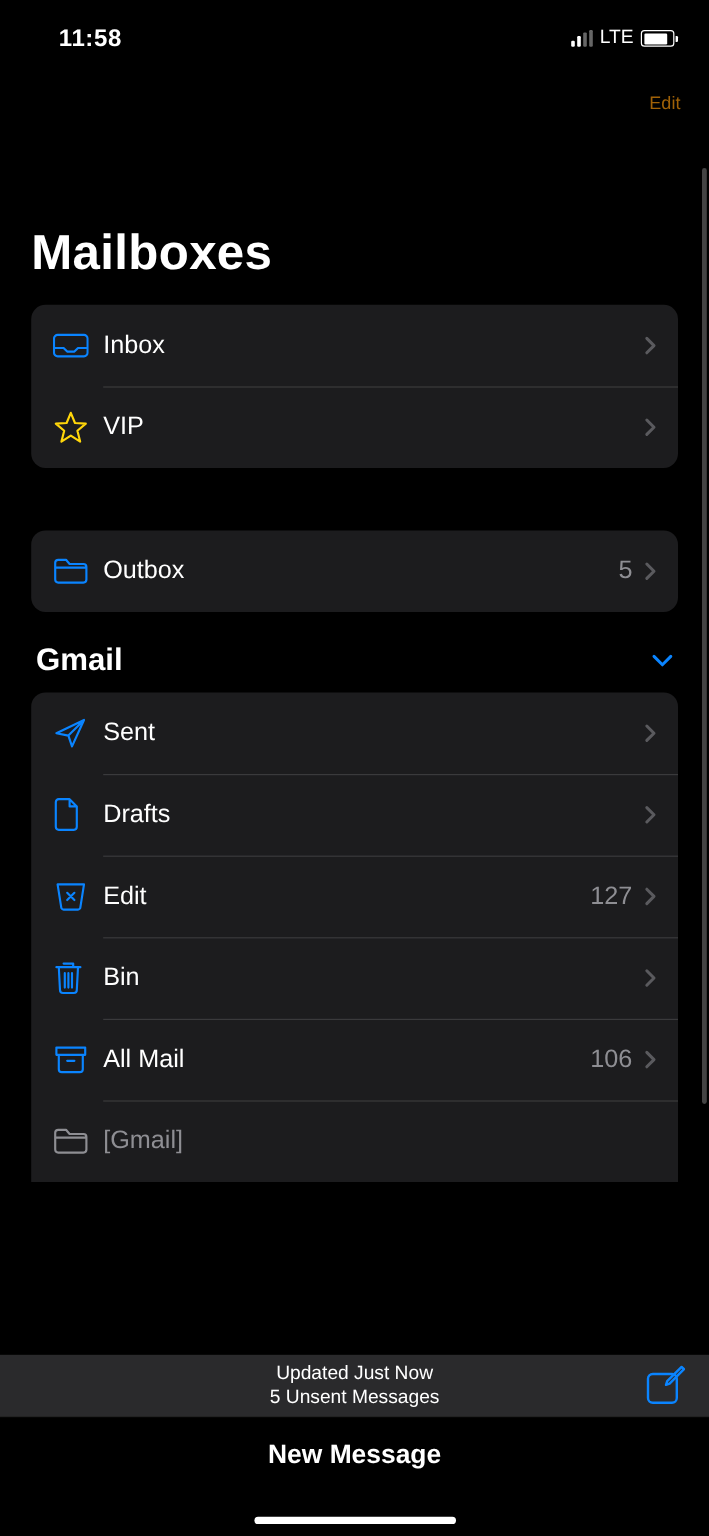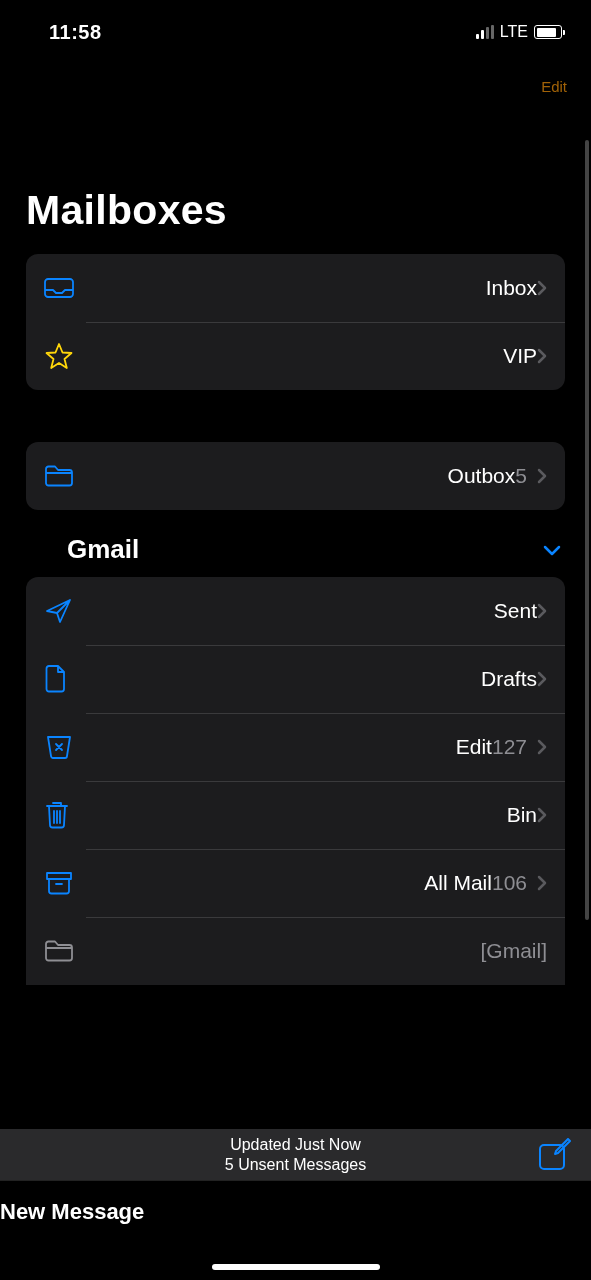--- a/index.html
+++ b/index.html
@@ -104,21 +104,20 @@
     }
     .list-group.outbox-group {
       margin-bottom: 24px;
     }
     .list-item {
       display: flex;
       align-items: center;
       padding: 0 18px;
       height: 68px;
       position: relative;
-      text-align: right;
     }
     .list-item:not(:last-child)::after {
       content: "";
       position: absolute;
       bottom: 0;
       left: 60px;
       right: 0;
       height: 0.5px;
       background: #3a3a3c;
     }
@@ -142,21 +141,20 @@
       margin-right: 10px;
     }
     .chevron {
       color: #5a5a5e;
     }
     .section-header {
       display: flex;
       justify-content: space-between;
       align-items: center;
       padding: 0 30px 12px 30px;
-      margin-left: 37px;
     }
     .section-title {
       font-size: 26px;
       font-weight: 700;
     }
     .section-chevron {
       color: #0a84ff;
     }
     .gmail-group {
       margin: 0 26px;
@@ -195,20 +193,21 @@
     }
     .new-message-bar {
       position: absolute;
       bottom: 38px;
       left: 0;
       right: 0;
       height: 62px;
       background: #000000;
       display: flex;
       align-items: center;
+      justify-content: center;
       border-top: 0.5px solid #222;
     }
     .new-message-text {
       font-size: 22px;
       font-weight: 600;
     }
     .home-indicator {
       position: absolute;
       bottom: 10px;
       left: 50%;

